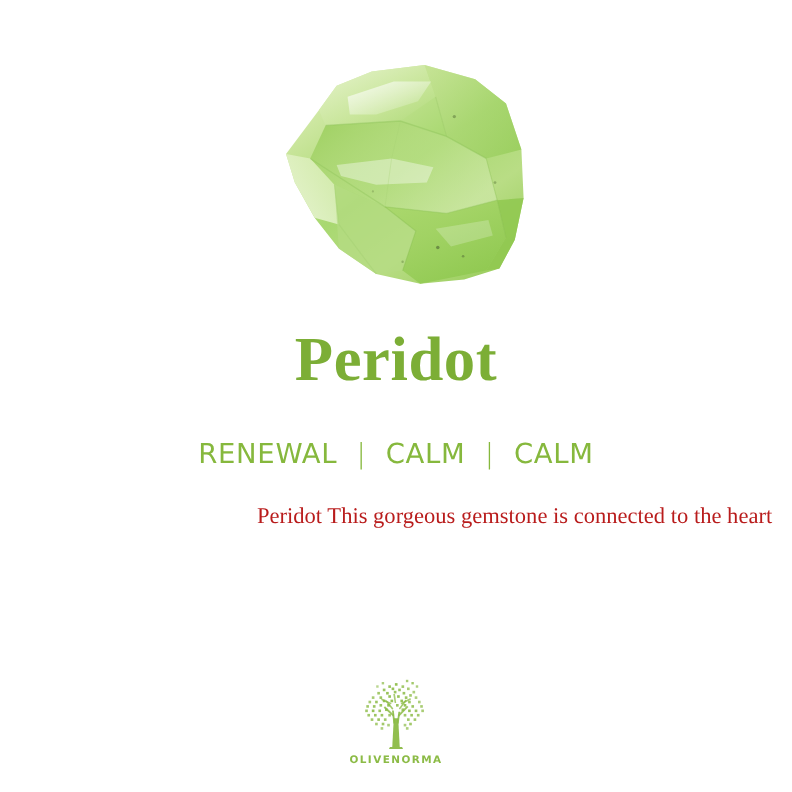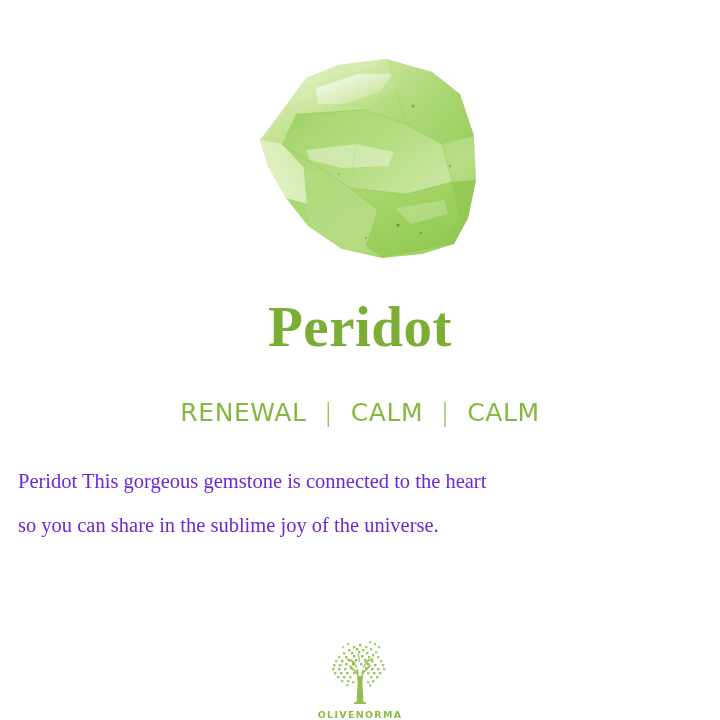--- a/index.html
+++ b/index.html
@@ -66,38 +66,38 @@
     display: inline-block;
     padding: 0 9px;
     color: #86b83d;
     font-weight: 300;
   }
 
   
   .body-text {
     position: absolute;
     left: 18px;
-    top: 459px;
+    top: 447px;
     width: 684px;
-    text-align: left;
+    text-align: right;
     font-family: "Liberation Serif", serif;
     font-size: 20.5px;
-    color: #6d28d9;
+    color: #b91c1c;
     line-height: 44px;
   }
   .body-text .line {
     display: block;
     white-space: nowrap;
   }
 
   
   .logo {
     position: absolute;
     left: 0;
-    top: 640px;
+    top: 617px;
     width: 720px;
     text-align: center;
   }
   .logo-tree {
     display: block;
     margin: 0 auto;
     width: 74px;
     height: 68px;
   }
   .logo-word {
@@ -198,21 +198,20 @@
   <div class="subtitle">
     <span>RENEWAL</span>
     <span class="sep">|</span>
     <span>CALM</span>
     <span class="sep">|</span>
     <span>CALM</span>
   </div>
 
   <div class="body-text">
     <span class="line">Peridot This gorgeous gemstone is connected to the heart</span>
-    <span class="line">so you can share in the sublime joy of the universe.</span>
   </div>
 
   <div class="logo">
     <svg class="logo-tree" viewBox="0 0 74 68" xmlns="http://www.w3.org/2000/svg">
       <g fill="#8cbb46">
 
         <path d="M35.0,36 L39.0,36 L40.4,62 L33.6,62 Z" opacity="0.95"></path>
         <path d="M31.5,62 L42.5,62 L43.4,64 L30.6,64 Z" opacity="0.95"></path>
 
         <path d="M36.2,40 L35.0,29 L33.4,29 L34.6,41 Z" opacity="0.9"></path>

